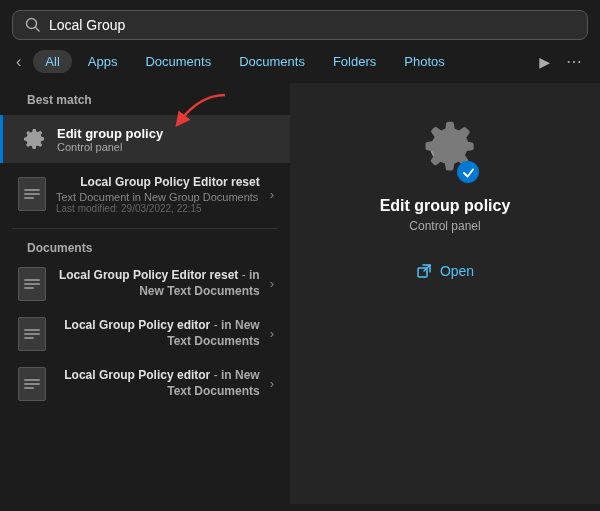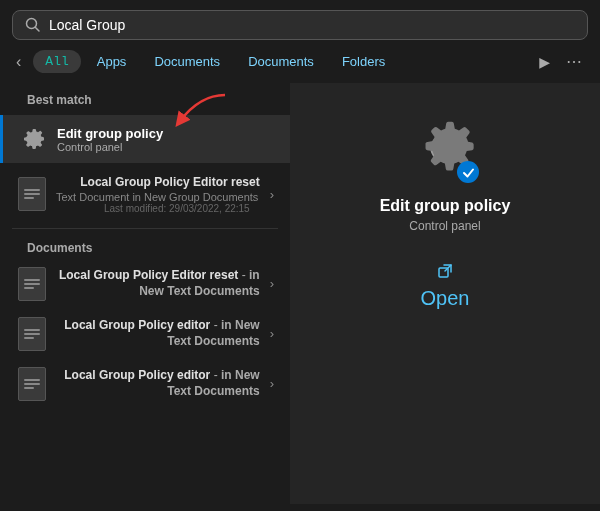--- a/index.html
+++ b/index.html
@@ -50,22 +50,21 @@
       background: none;
       border: none;
       color: #7dd3fc;
       cursor: pointer;
       font-size: 13px;
       padding: 4px 12px;
       border-radius: 16px;
     }
     .filter-btn.active {
       background: #3a3a3a;
-      color: #14b8a6;
-      font-family: Liberation Mono, monospace;
+      color: #7dd3fc;
     }
     .filter-bar .spacer { flex: 1; }
     .filter-bar .more-btn {
       background: none;
       border: none;
       color: #aaa;
       cursor: pointer;
       font-size: 16px;
       padding: 4px 6px;
     }
@@ -174,21 +173,20 @@
       text-align: right;
     }
     .doc-item-text .title span { font-weight: 700; }
     .doc-item-text .subtitle {
       font-size: 11px;
       color: #888;
     }
     .doc-item-text .meta {
       font-size: 10px;
       color: #666;
-      margin-left: 48px;
     }
 
     .chevron {
       color: #888;
       font-size: 13px;
     }
 
     .divider {
       height: 1px;
       background: #333;
@@ -230,25 +228,24 @@
       margin-bottom: 24px;
     }
 
     .open-btn {
       display: flex;
       align-items: center;
       gap: 8px;
       background: none;
       border: none;
       color: #4fc3f7;
-      font-size: 20px;
+      font-size: 14px;
       cursor: pointer;
       padding: 6px 12px;
       border-radius: 4px;
-      flex-direction: column;
     }
     .checkmark-badge {
       position: absolute;
       bottom: 2px;
       right: 2px;
       width: 22px;
       height: 22px;
       background: #0078d4;
       border-radius: 50%;
       display: flex;
@@ -271,20 +268,21 @@
   <input type="text" value="Local Group" style="">
 </div>
 
 <div class="filter-bar">
   <button class="back-btn">‹</button>
   <button class="filter-btn active">All</button>
   <button class="filter-btn">Apps</button>
   <button class="filter-btn">Documents</button>
   <button class="filter-btn">Documents</button>
   <button class="filter-btn">Folders</button>
+  <button class="filter-btn">Photos</button>
   <div class="spacer"></div>
   <button class="play-btn">▶</button>
   <button class="more-btn">⋯</button>
 </div>
 
 <div class="main-content">
 
   <div class="left-panel">
 
     <div class="section-label">Best match</div>

